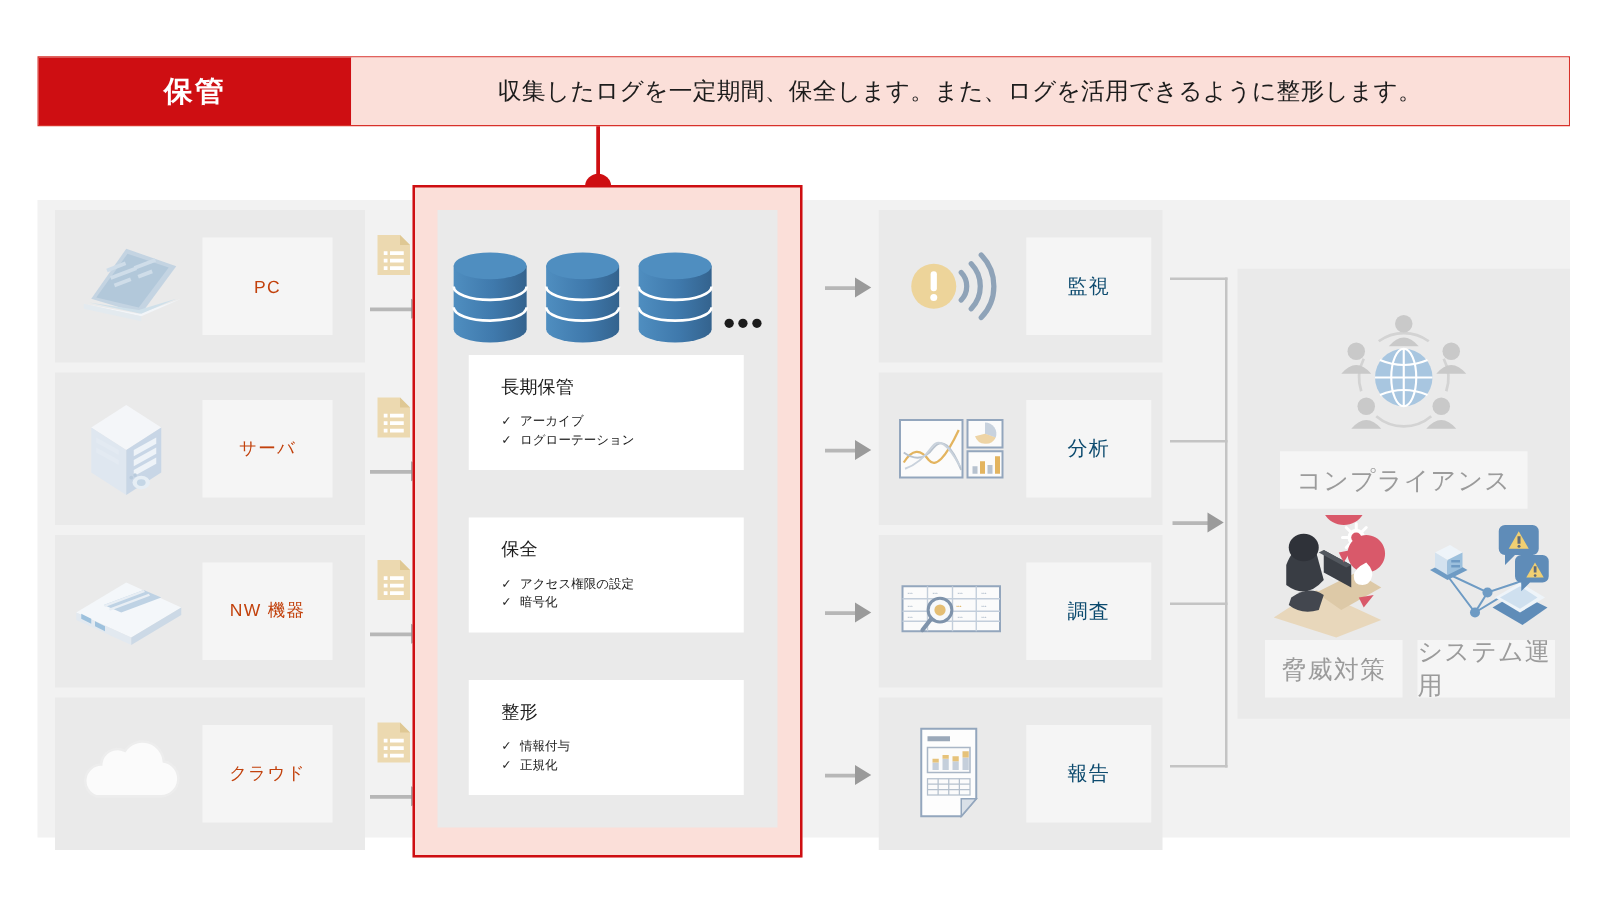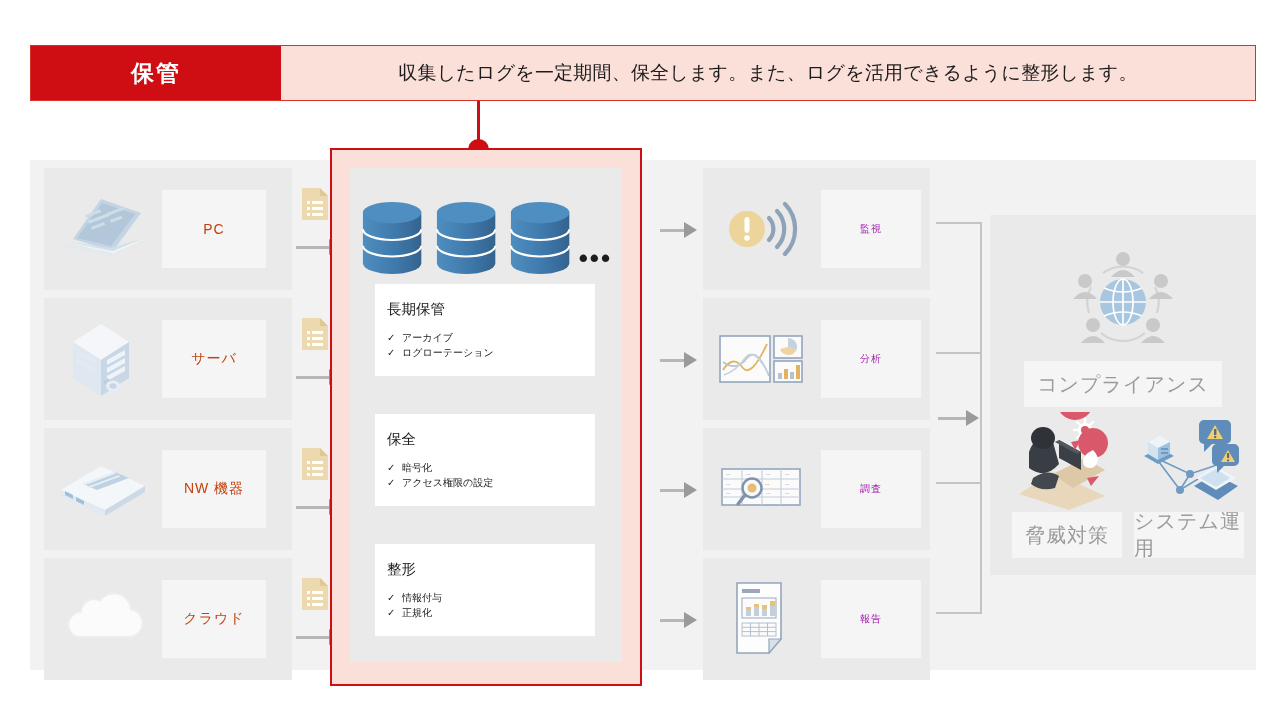--- a/index.html
+++ b/index.html
@@ -96,21 +96,21 @@
     width: 252px; height: 88px;
     display: flex; align-items: flex-end;
   }
   .dots {
     color: #1c1c1c; font-size: 26px; font-weight: bold;
     letter-spacing: 2px; margin: 0 0 4px 6px;
   }
   .panel-card {
     position: absolute; left: 375px;
     width: 220px; background: #ffffff;
-    padding: 16px 0 16px 12px;
+    padding: 16px 0 16px 26px;
   }
   .card-title { font-size: 14.5px; color: #1c1c1c; margin-bottom: 12px; }
   .card-item  { font-size: 10px; color: #1c1c1c; line-height: 1.45; white-space: nowrap; }
   .card-item .ck { display:inline-block; width: 15px; color: #1c1c1c; }
 
   
   .proc-col { position: absolute; left: 660px; top: 168px; width: 270px; }
   .proc-cell { height: 130px; position: relative; }
   .proc-arr-line { position: absolute; left: 0px; top: 61px; width: 26px; height: 3px; background: #b7b7b7; }
   .proc-arr-head {
@@ -119,21 +119,21 @@
     border-left: 13px solid #9a9a9a;
   }
   .proc-box {
     position: absolute; left: 43px; top: 0px; width: 227px; height: 122px;
     background: #eaeaea; display: flex; align-items: center;
   }
   .proc-ico { width: 118px; height: 100%; display:flex; align-items:center; justify-content:center; }
   .proc-tag {
     width: 100px; height: 78px; background: #f5f5f5;
     display:flex; align-items:center; justify-content:center;
-    color: #a21caf; font-size: 10px; letter-spacing: 1px;
+    color: #0c4a6e; font-size: 16px; letter-spacing: 1px;
   }
 
   
   .bracket { position: absolute; left: 936px; top: 222px; width: 48px; height: 392px; }
   .bk-v { position:absolute; left: 44px; top: 0; width: 2px; height: 392px; background: #c4c4c4; }
   .bk-h { position:absolute; left: 0; width: 46px; height: 2px; background: #c4c4c4; }
   .out-line { position: absolute; left: 938px; top: 417px; width: 32px; height: 3px; background: #b7b7b7; }
   .out-head {
     position: absolute; left: 966px; top: 410px; width:0; height:0;
     border-top: 8.5px solid transparent; border-bottom: 8.5px solid transparent;
@@ -366,24 +366,24 @@
       <span class="ck">✓</span><span>アーカイブ</span>
     </div>
     <div class="card-item">
       <span class="ck">✓</span><span>ログローテーション</span>
     </div>
   </div>
 
   <div class="panel-card" style="top:414px;">
     <div class="card-title">保全</div>
     <div class="card-item">
+      <span class="ck">✓</span><span>アクセス権限の設定</span>
+    </div>
+    <div class="card-item">
       <span class="ck">✓</span><span>暗号化</span>
-    </div>
-    <div class="card-item">
-      <span class="ck">✓</span><span>アクセス権限の設定</span>
     </div>
   </div>
 
   <div class="panel-card" style="top:544px;">
     <div class="card-title">整形</div>
     <div class="card-item">
       <span class="ck">✓</span><span>情報付与</span>
     </div>
     <div class="card-item">
       <span class="ck">✓</span><span>正規化</span>

